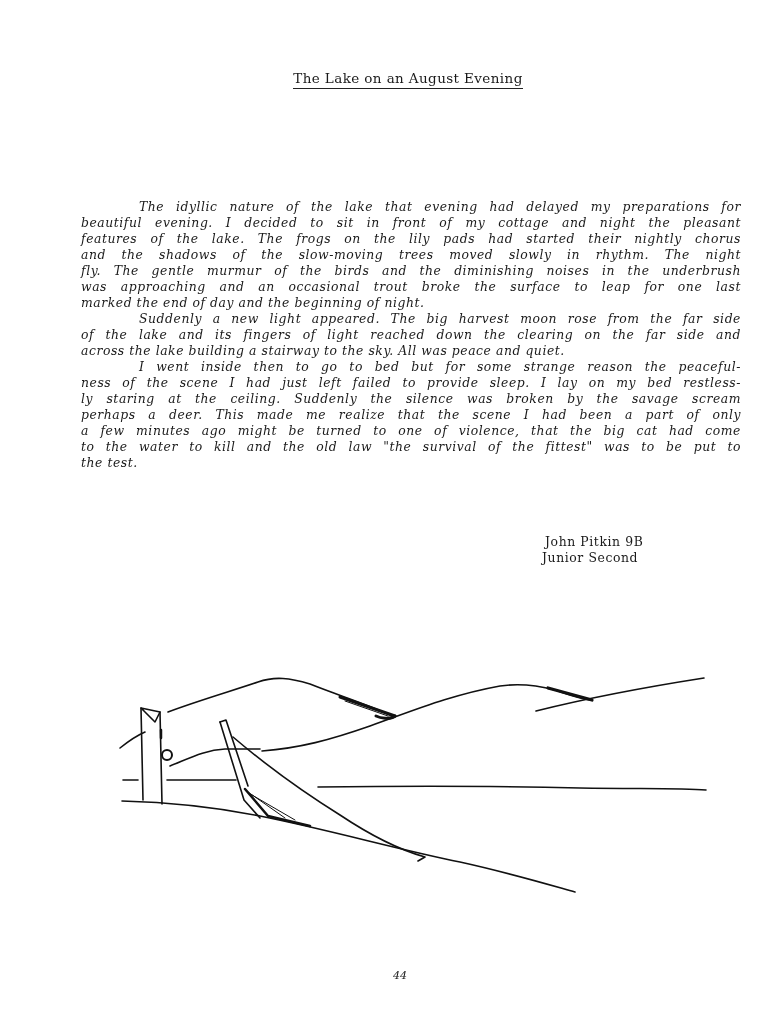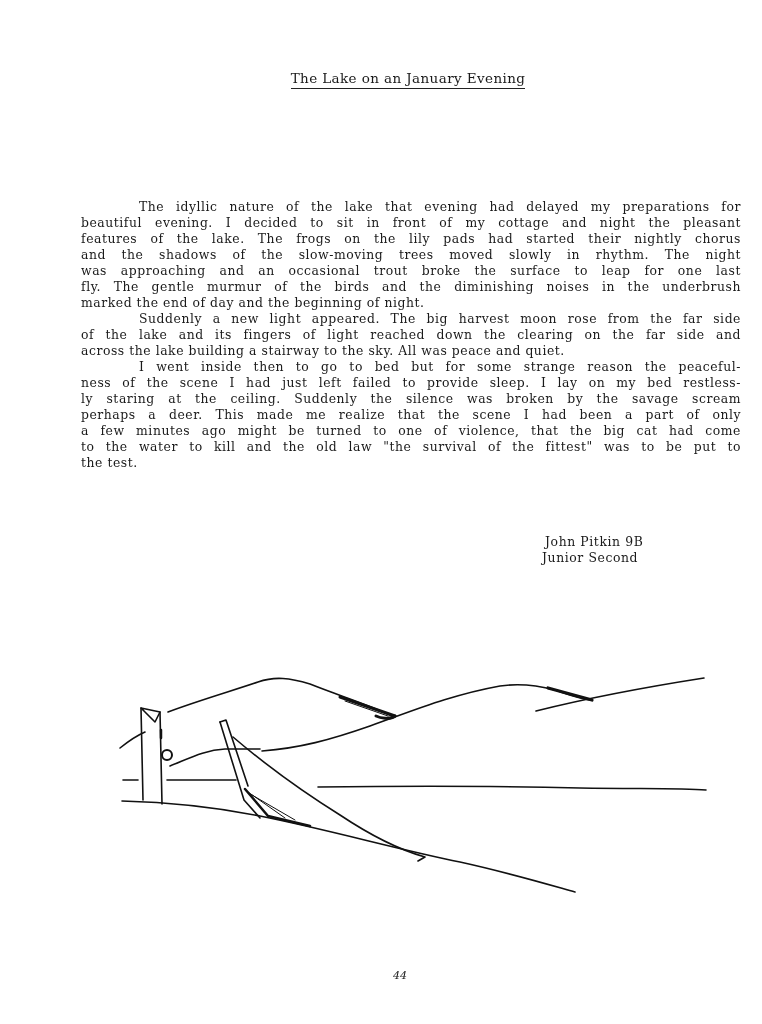--- a/index.html
+++ b/index.html
@@ -11,49 +11,49 @@
       position: absolute; left: 0; top: 70px; width: 816px; text-align: center;
       font-size: 13.5px; letter-spacing: 0.4px;
     }
     .title span {
       display: inline-block; border-bottom: 1.5px solid #222; padding-bottom: 2px;
     }
     .body-text {
       position: absolute; left: 81px; top: 199px; width: 660px;
       font-size: 12.4px; line-height: 16px; letter-spacing: 0.55px;
     }
-    .line { white-space: nowrap; display: block; }
+    .line { white-space: nowrap; display: block; font-style: italic; }
     .line.justify { text-align: justify; text-align-last: justify; white-space: normal; }
     .indent { padding-left: 58px; }
     .signature {
       position: absolute; left: 542px; top: 518px;
       font-size: 12.4px; line-height: 16px; letter-spacing: 0.6px; margin-top: 16px;
     }
     .signature div:first-child { padding-left: 3px; }
     .drawing { position: absolute; left: 0; top: 640px; }
     .page-number {
       position: absolute; left: 0; top: 969px; width: 800px; text-align: center;
       font-size: 11px; font-style: italic;
     }
   </style>
 </head>
 <body>
 
 <div class="title">
-  <span>The Lake on an January Evening</span>
+  <span>The Lake on an August Evening</span>
 </div>
 
 <div class="body-text">
   <div>
     <span class="line justify indent">The idyllic nature of the lake that evening had delayed my preparations for</span>
     <span class="line justify">beautiful evening.  I decided to sit in front of my cottage and night the pleasant</span>
     <span class="line justify">features of the lake.  The frogs on the lily pads had started their nightly chorus</span>
     <span class="line justify">and the shadows of the slow-moving trees moved slowly in rhythm.  The night</span>
+    <span class="line justify">fly.  The gentle murmur of the birds and the diminishing noises in the underbrush</span>
     <span class="line justify">was approaching and an occasional trout broke the surface to leap for one last</span>
-    <span class="line justify">fly.  The gentle murmur of the birds and the diminishing noises in the underbrush</span>
     <span class="line">marked the end of day and the beginning of night.</span>
   </div>
   <div>
     <span class="line justify indent">Suddenly a new light appeared.  The big harvest moon rose from the far side</span>
     <span class="line justify">of the lake and its fingers of light reached down the clearing on the far side and</span>
     <span class="line">across the lake building a stairway to the sky.  All was peace and quiet.</span>
   </div>
   <div>
     <span class="line justify indent">I went inside then to go to bed but for some strange reason the peaceful-</span>
     <span class="line justify">ness of the scene I had just left failed to provide sleep.  I lay on my bed restless-</span>

